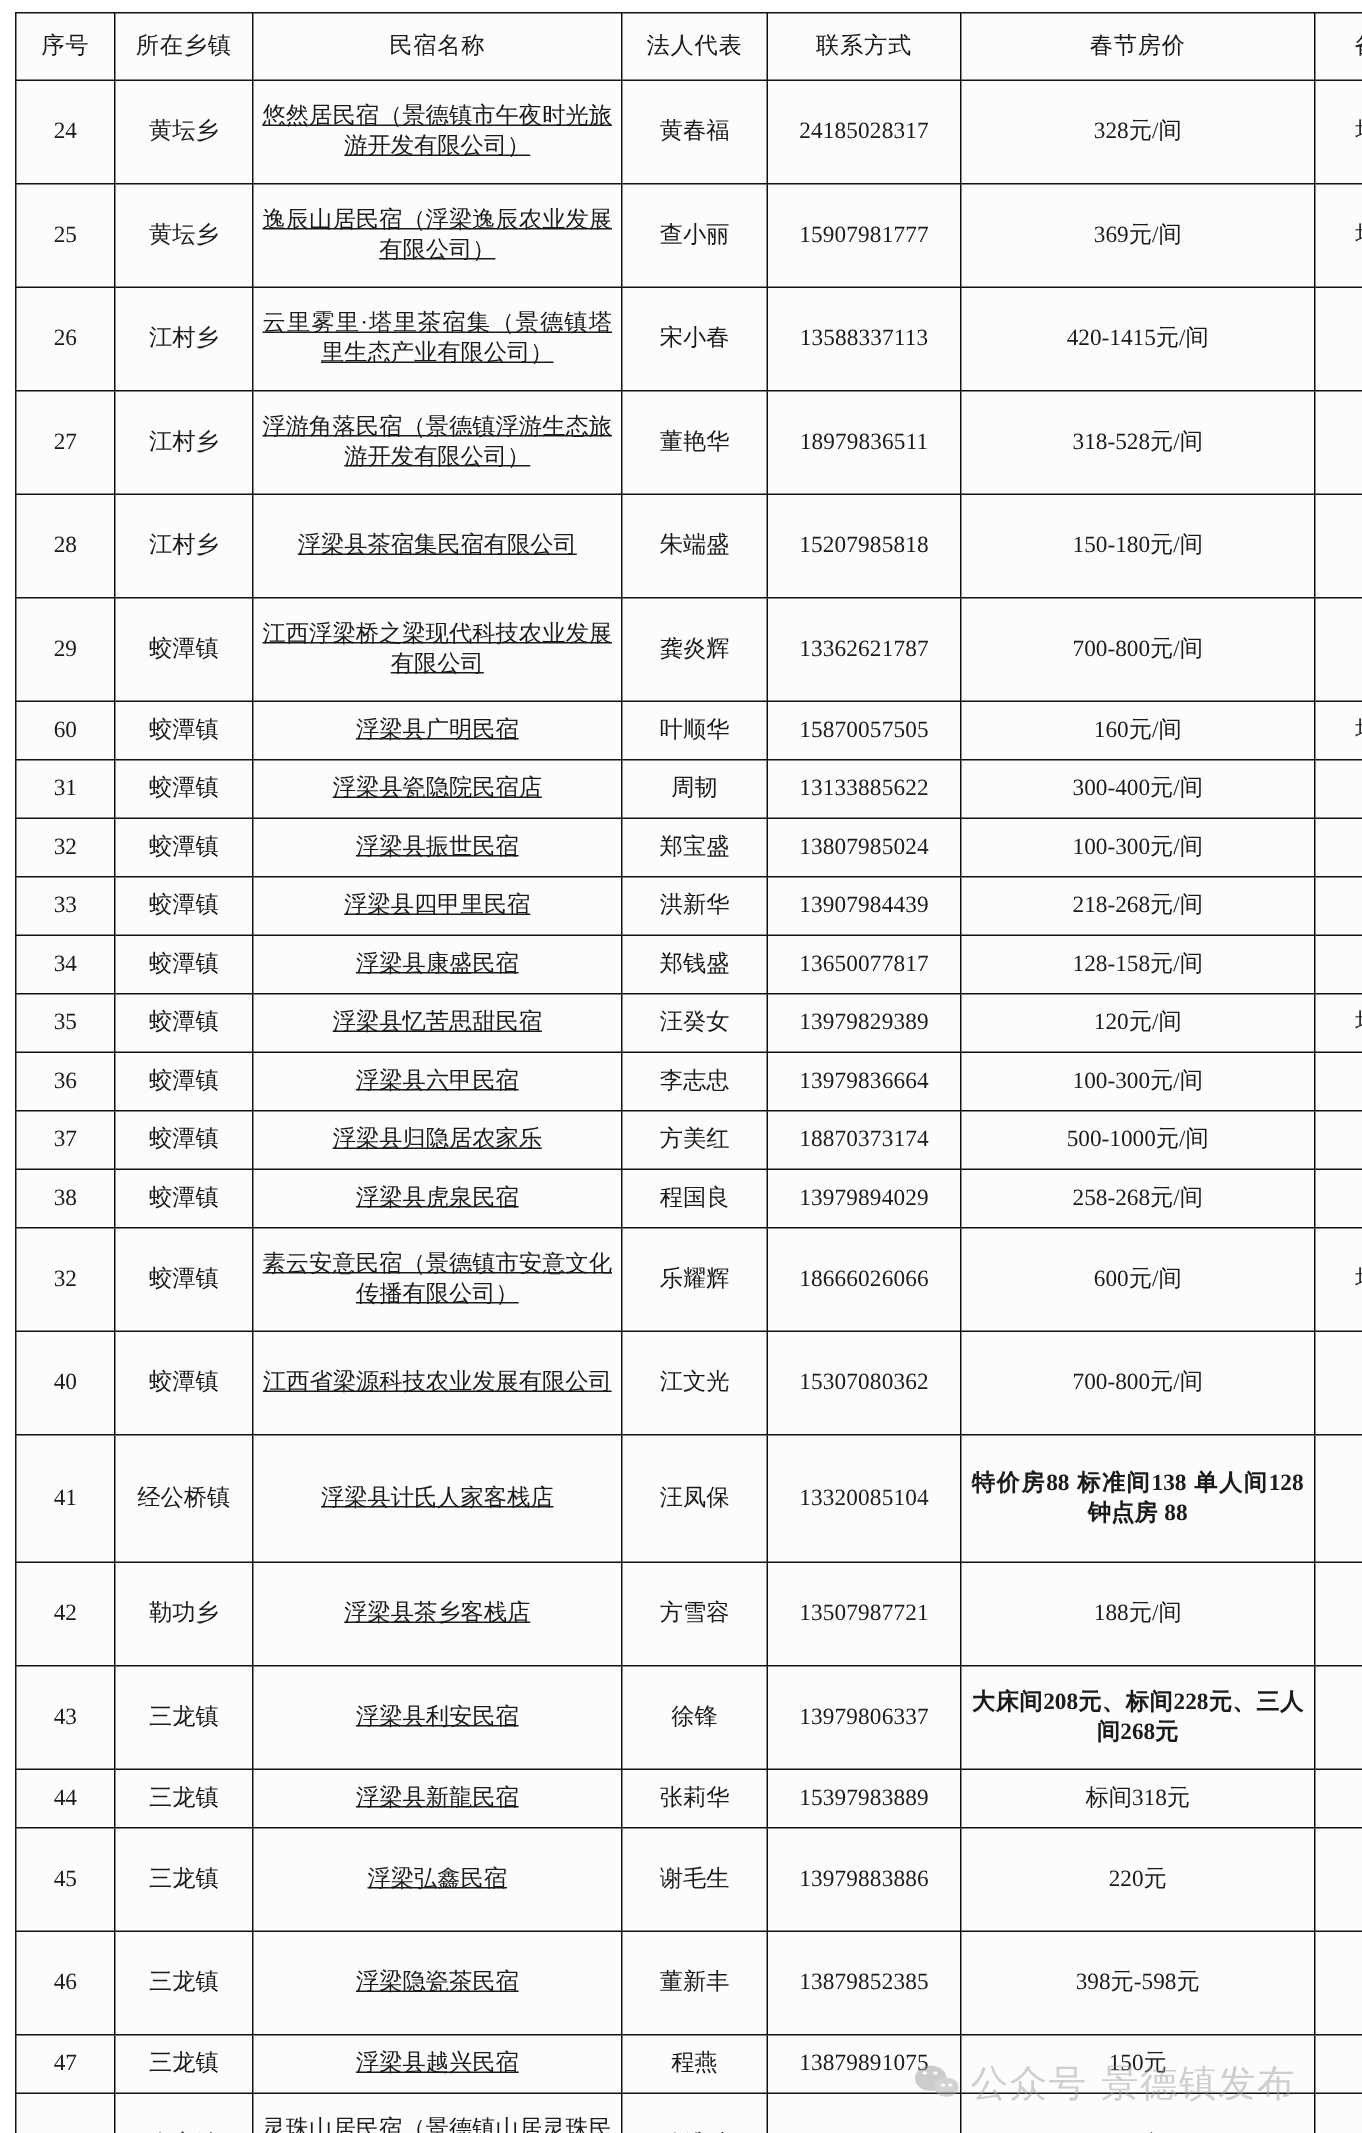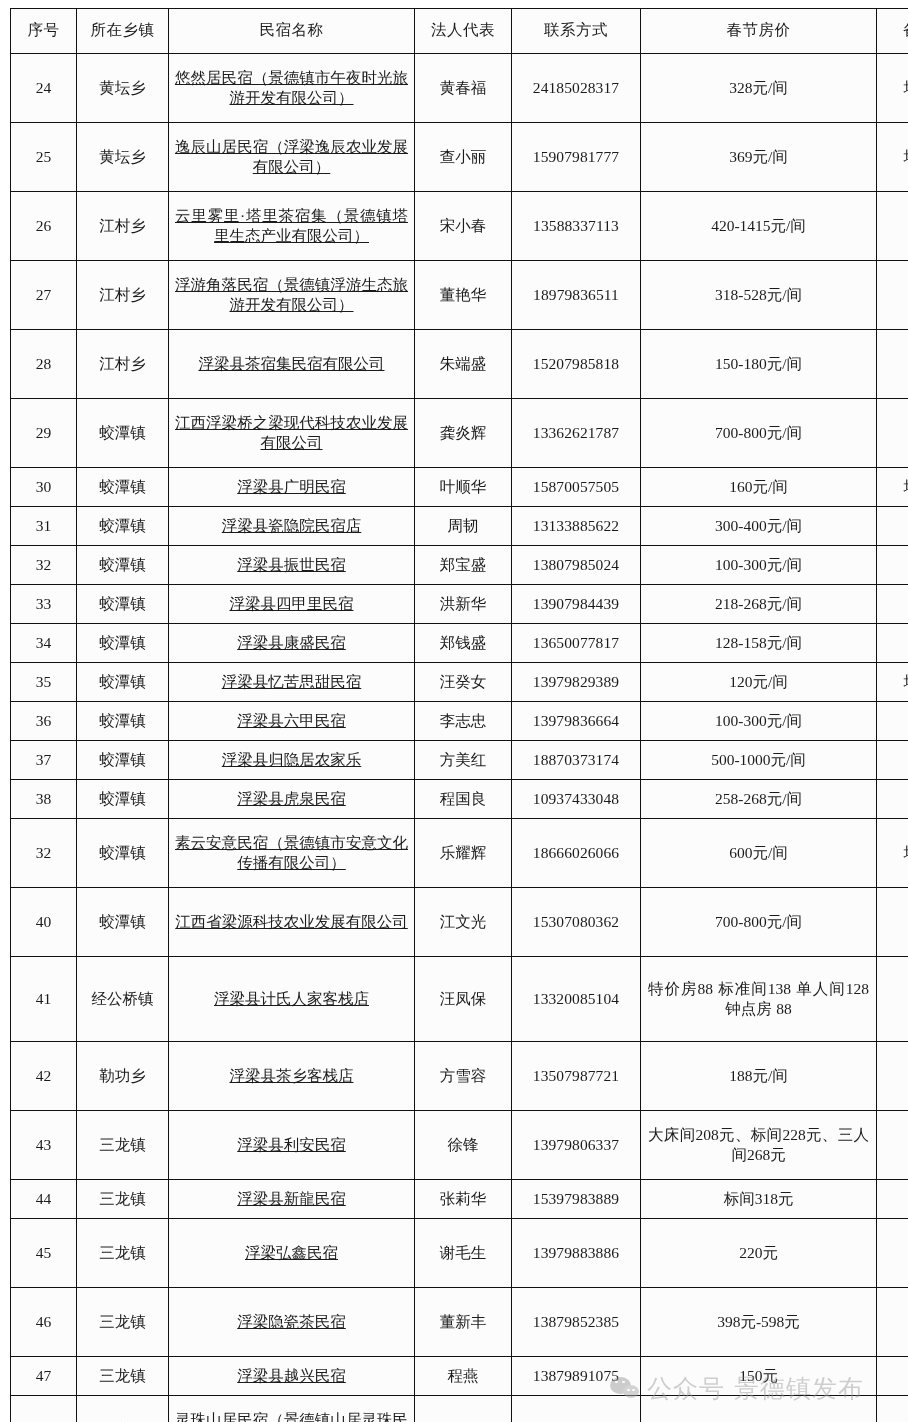--- a/index.html
+++ b/index.html
@@ -71,20 +71,21 @@
     text-align-last: center;
     display: block;
     padding: 0 2px;
   }
   .spread {
     text-align: justify;
     text-align-last: center;
     display: block;
     padding: 0 3px;
     word-spacing: 0.5px;
+    font-weight: bold;
   }
 
   
   .watermark {
     position: absolute;
     left: 610px;
     top: 1372px;
     display: flex;
     align-items: center;
     gap: 7px;
@@ -197,21 +198,21 @@
           <td class="c-town">蛟潭镇</td>
           <td class="c-name">
             <span class="justified">江西浮梁桥之梁现代科技农业发展有限公司</span>
           </td>
           <td class="c-rep">龚炎辉</td>
           <td class="c-phone">13362621787</td>
           <td class="c-price">700-800元/间</td>
           <td class="c-note"></td>
         </tr>
         <tr>
-          <td class="c-idx">30</td>
+          <td class="c-idx">60</td>
           <td class="c-town">蛟潭镇</td>
           <td class="c-name">浮梁县广明民宿</td>
           <td class="c-rep">叶顺华</td>
           <td class="c-phone">15870057505</td>
           <td class="c-price">160元/间</td>
           <td class="c-note">均价</td>
         </tr>
         <tr>
           <td class="c-idx">31</td>
           <td class="c-town">蛟潭镇</td>
@@ -273,21 +274,21 @@
           <td class="c-rep">方美红</td>
           <td class="c-phone">18870373174</td>
           <td class="c-price">500-1000元/间</td>
           <td class="c-note"></td>
         </tr>
         <tr>
           <td class="c-idx">38</td>
           <td class="c-town">蛟潭镇</td>
           <td class="c-name">浮梁县虎泉民宿</td>
           <td class="c-rep">程国良</td>
-          <td class="c-phone">10937433048</td>
+          <td class="c-phone">13979894029</td>
           <td class="c-price">258-268元/间</td>
           <td class="c-note"></td>
         </tr>
         <tr class="tall">
           <td class="c-idx">32</td>
           <td class="c-town">蛟潭镇</td>
           <td class="c-name">
             <span class="justified">素云安意民宿（景德镇市安意文化传播有限公司）</span>
           </td>
           <td class="c-rep">乐耀辉</td>

